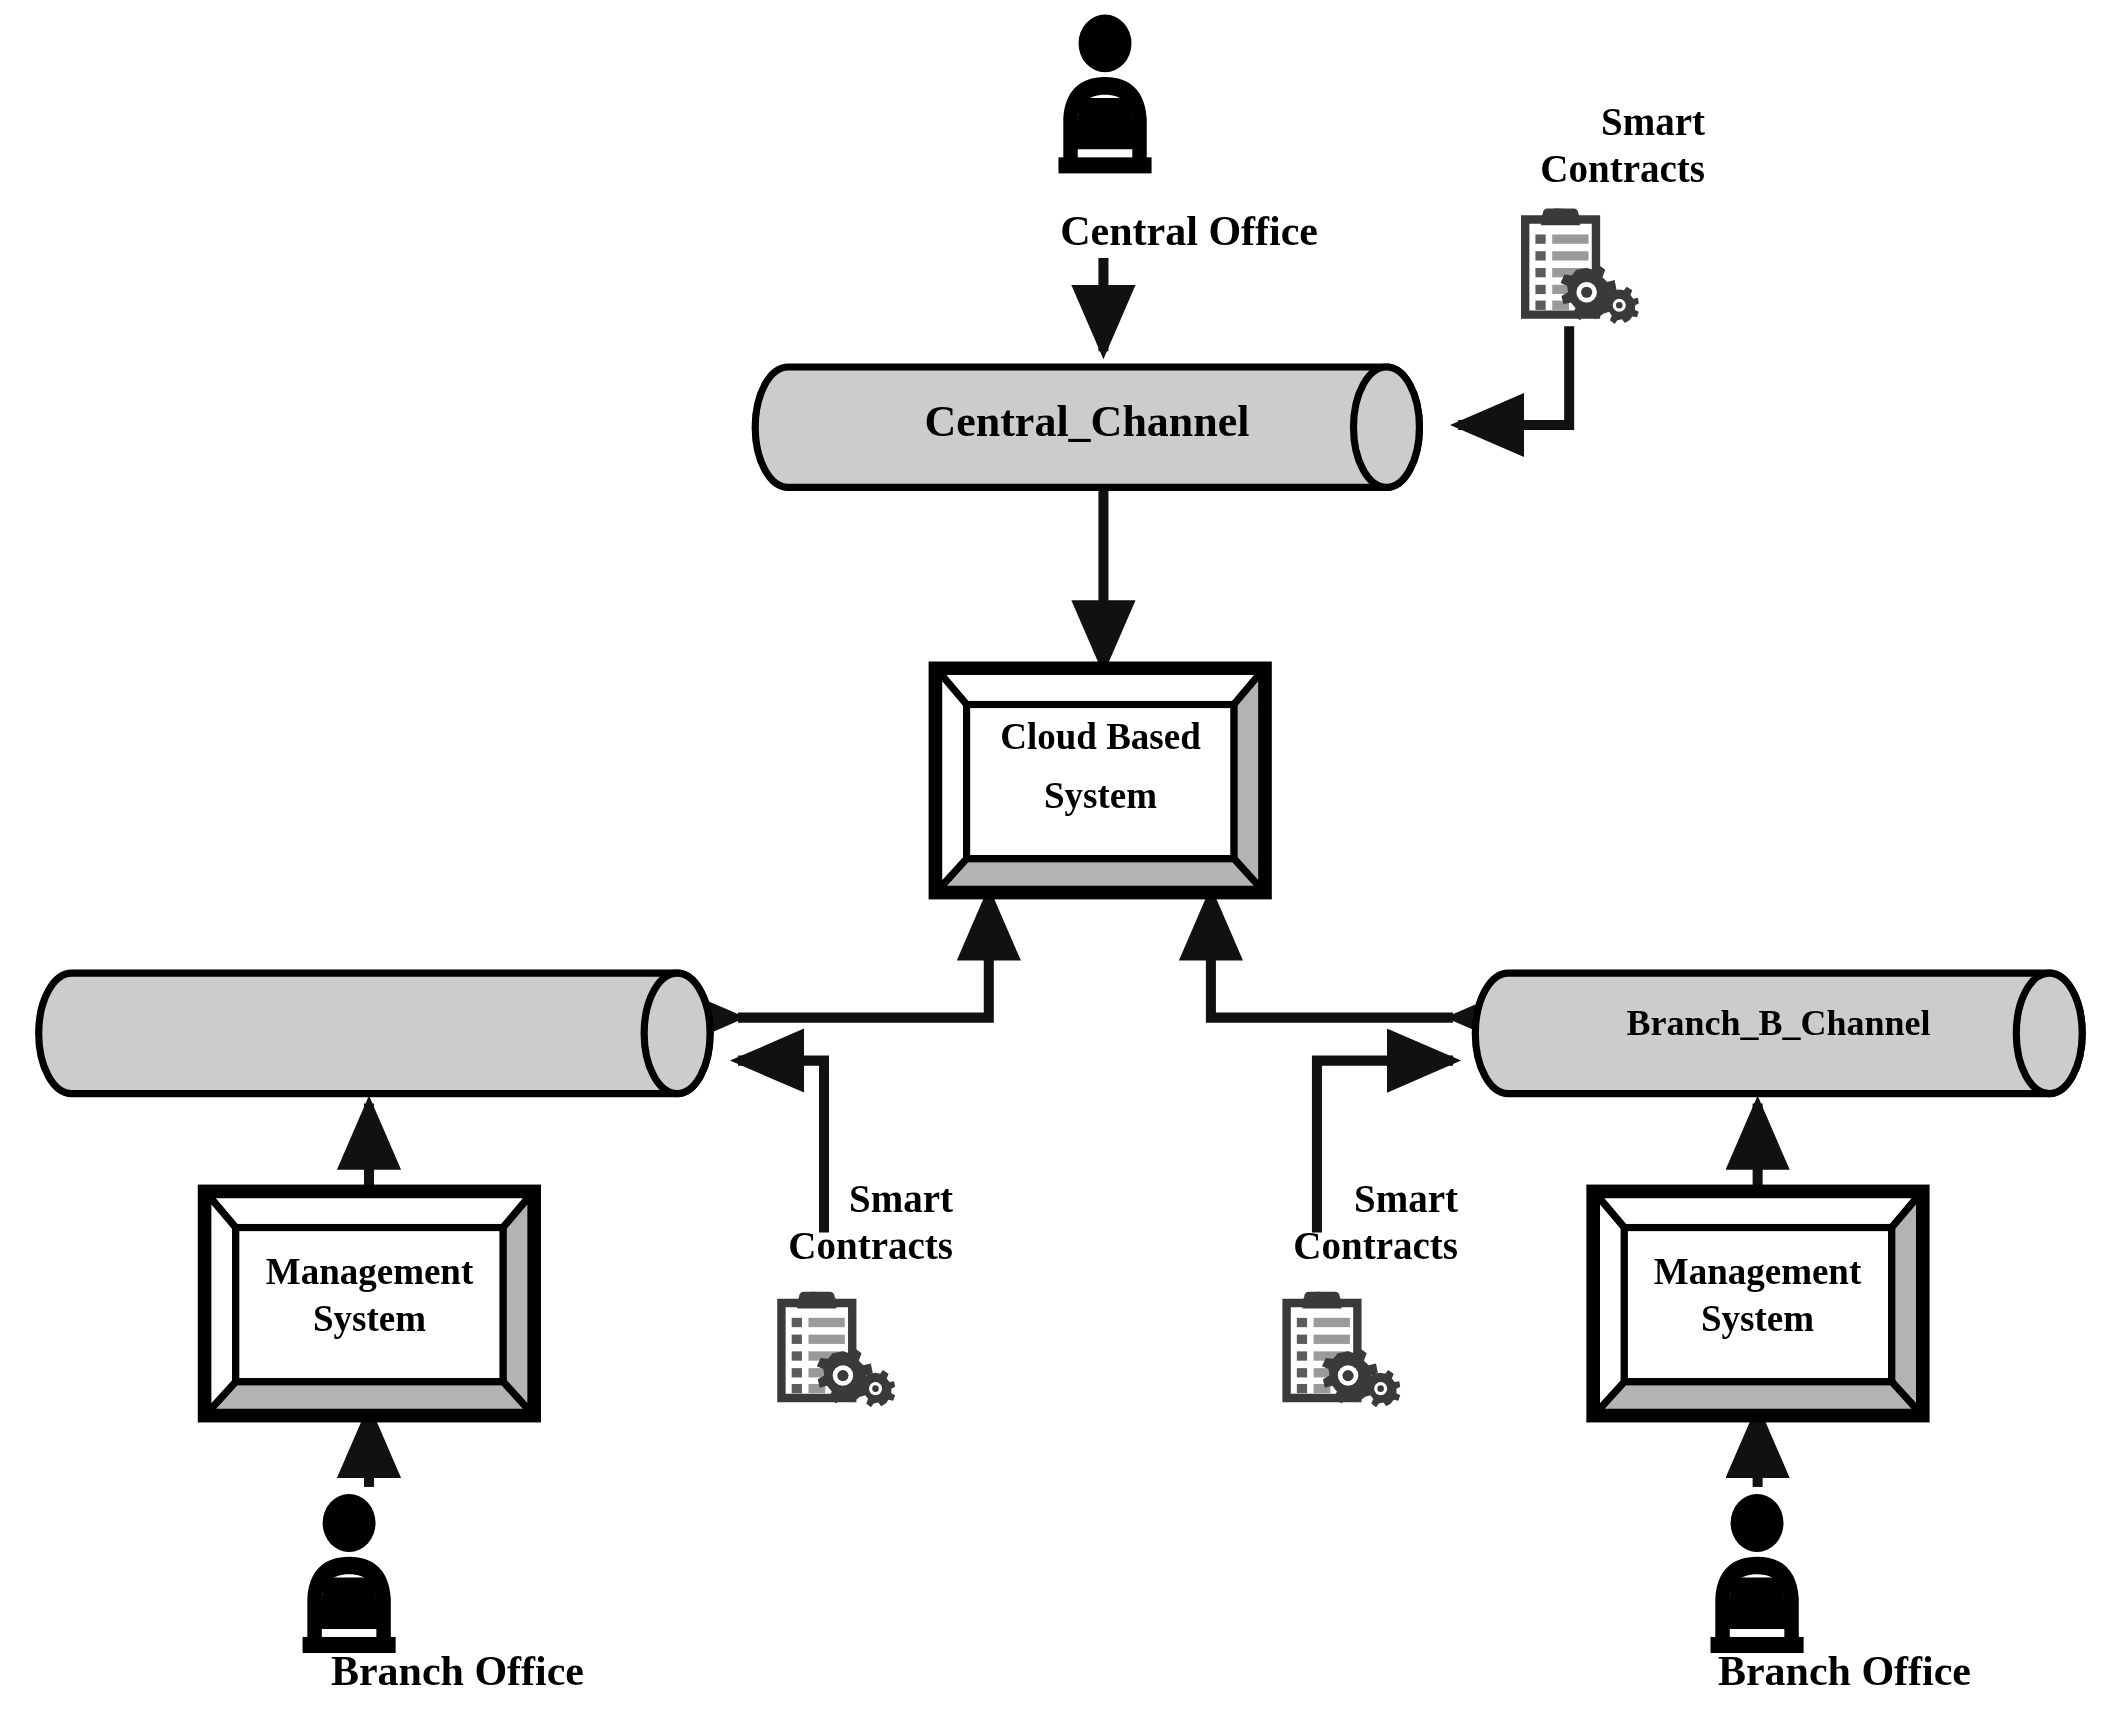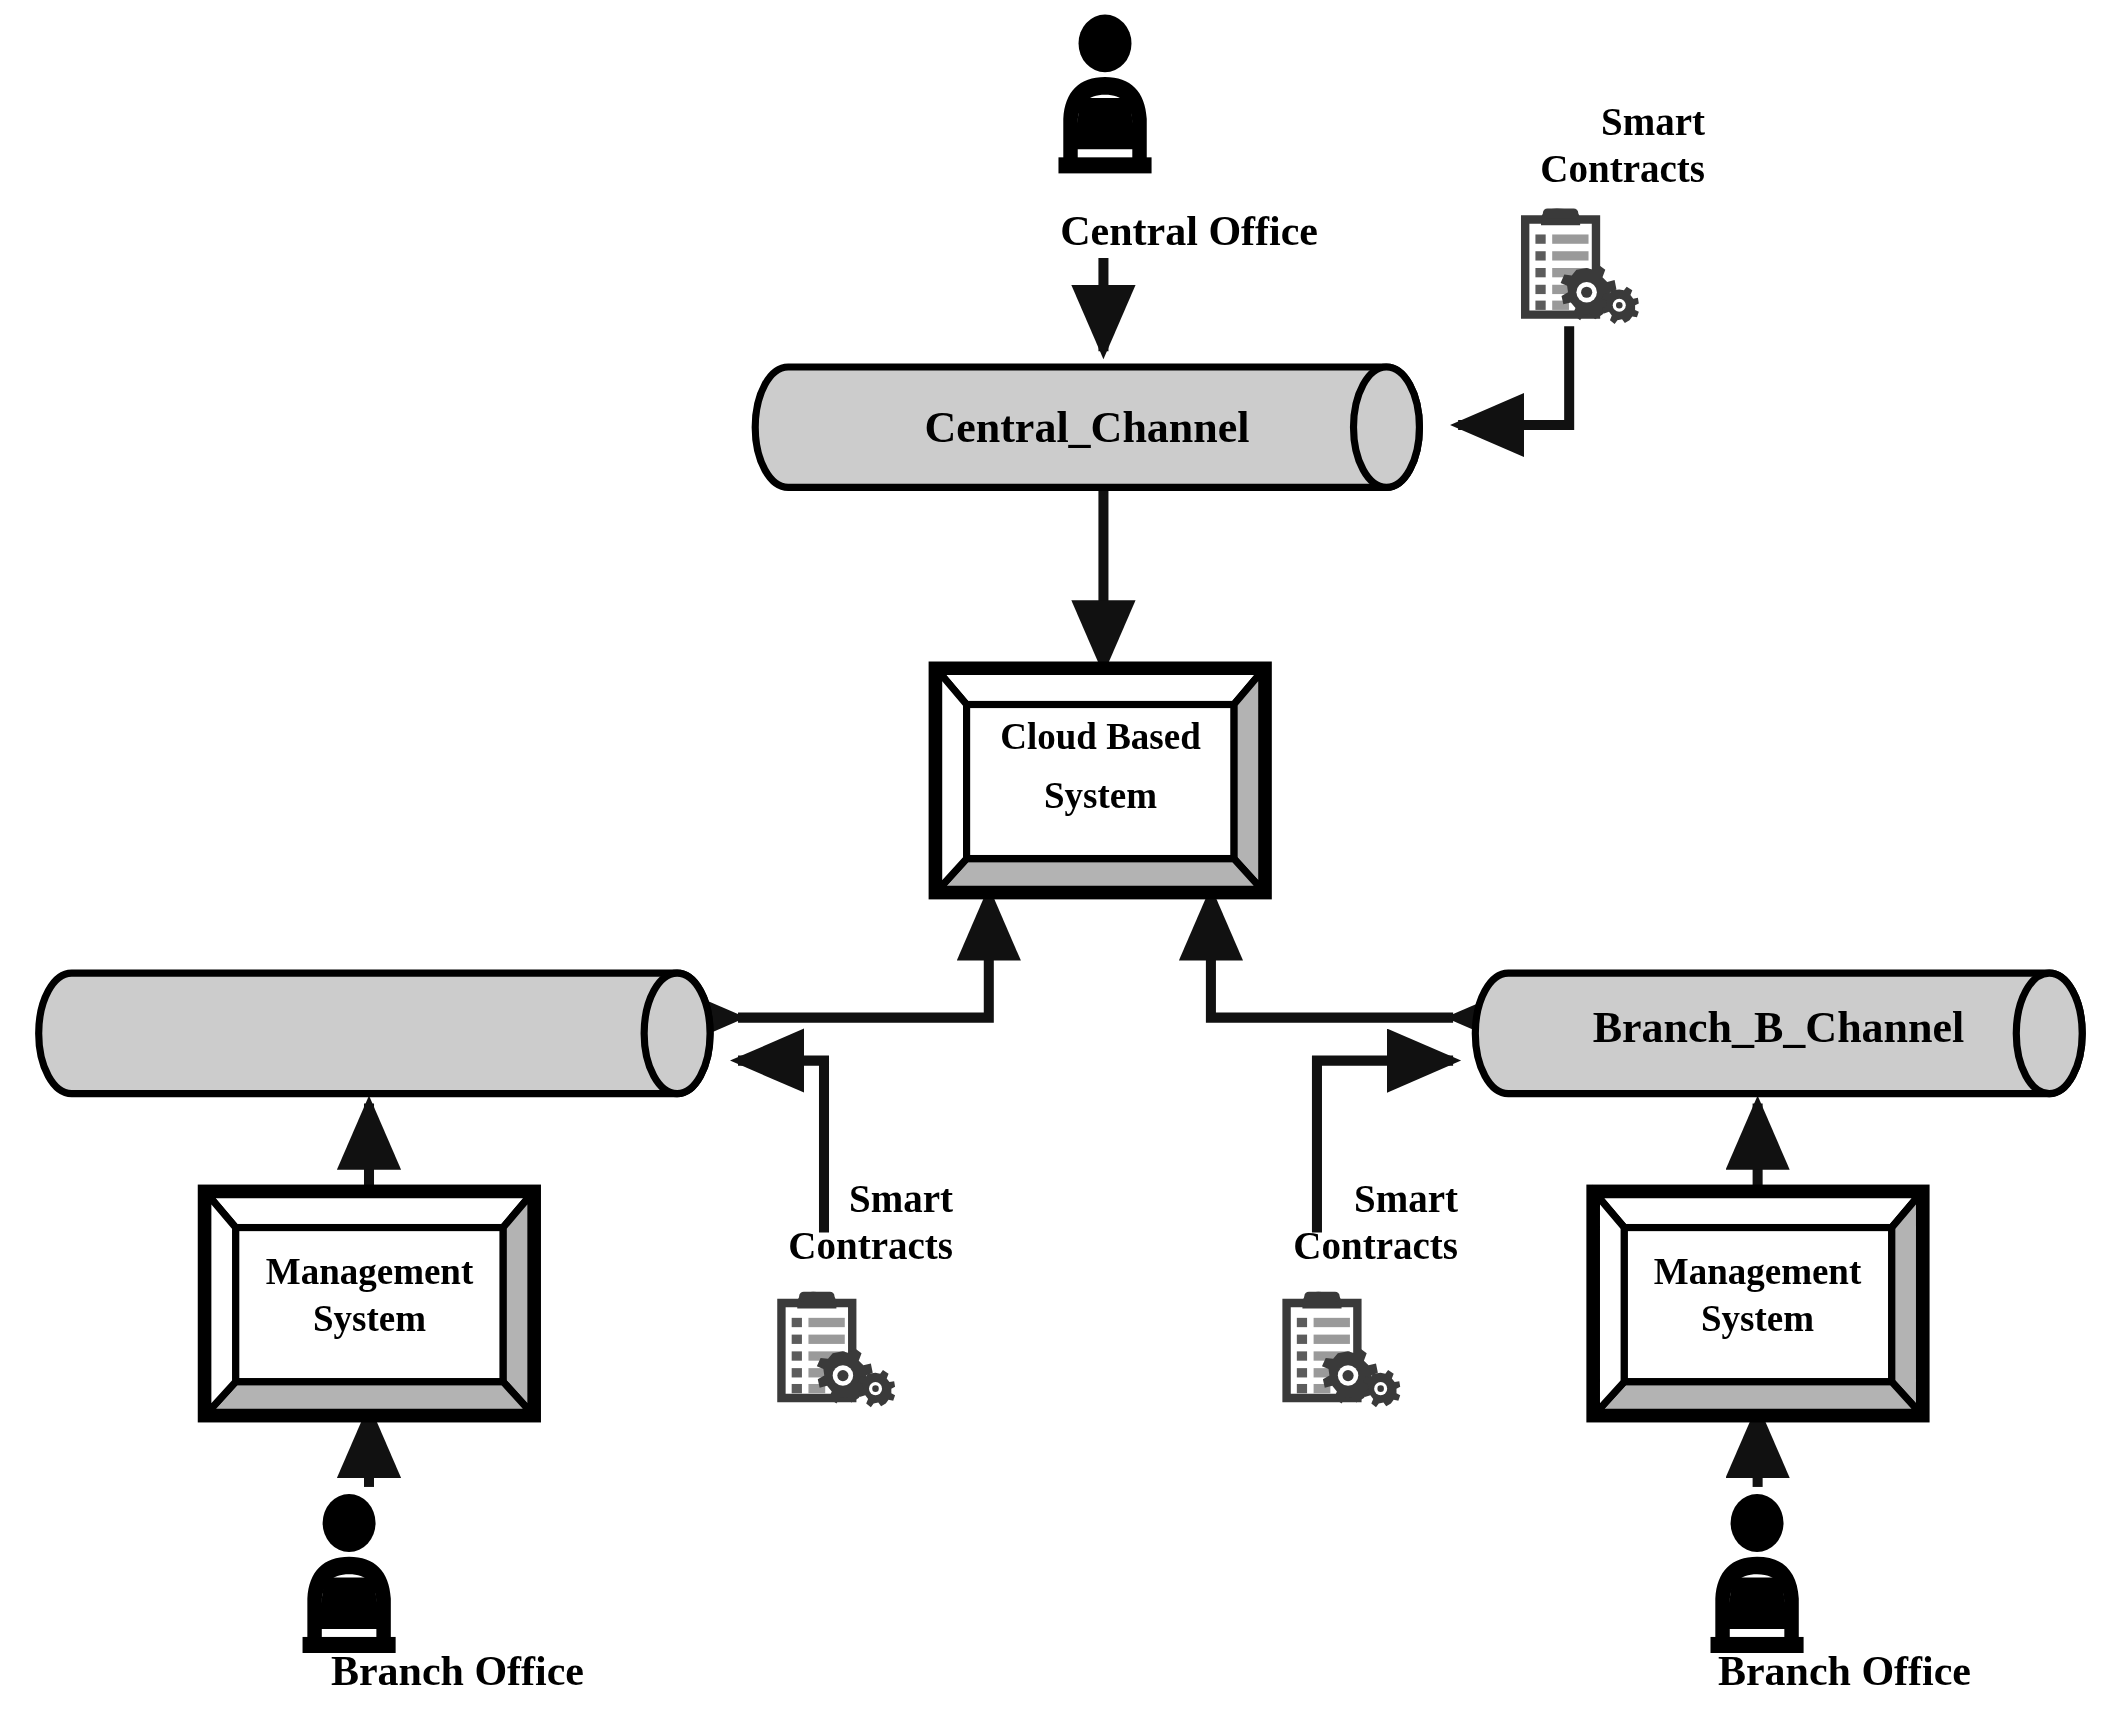--- a/index.html
+++ b/index.html
@@ -166,30 +166,30 @@
     <polygon points="2228,1667 2679,1667 2640,1713 2267,1713" fill="#ffffff" stroke="#000" stroke-width="10"></polygon>
     <polygon points="2679,1667 2679,1971 2640,1928 2640,1713" fill="#b3b3b3" stroke="#000" stroke-width="10"></polygon>
     <polygon points="2228,1971 2679,1971 2640,1928 2267,1928" fill="#b3b3b3" stroke="#000" stroke-width="10"></polygon>
     <polygon points="2228,1667 2267,1713 2267,1928 2228,1971" fill="#ffffff" stroke="#000" stroke-width="10"></polygon>
     <rect x="2267" y="1713" width="373" height="215" fill="#ffffff" stroke="#000" stroke-width="10"></rect>
   </g>
 </svg>
 
 <div class="lbl" style="left:888px;top:208px;width:430px;font-size:42px;">Central Office</div>
 
-<div class="node-lbl" style="left:788px;top:396px;width:598px;font-size:44px;margin-top:6px;">Central_Channel</div>
+<div class="node-lbl" style="left:788px;top:396px;width:598px;font-size:44px;">Central_Channel</div>
 
 <div class="lbl" style="left:1404px;top:100px;width:301px;font-size:39px;">Smart</div>
 <div class="lbl" style="left:1404px;top:147px;width:301px;font-size:39px;">Contracts</div>
 
 <div class="node-lbl" style="left:967px;top:715px;width:267px;font-size:37px;">Cloud Based</div>
 <div class="node-lbl" style="left:967px;top:774px;width:267px;font-size:37px;">System</div>
 
 
-<div class="node-lbl" style="left:1508px;top:1002px;width:541px;font-size:44px;">Branch_B_Channel</div>
+<div class="node-lbl" style="left:1508px;top:1002px;width:541px;font-size:36px;">Branch_B_Channel</div>
 
 <div class="lbl" style="left:681px;top:1177px;width:272px;font-size:39px;">Smart</div>
 <div class="lbl" style="left:681px;top:1224px;width:272px;font-size:39px;">Contracts</div>
 
 <div class="lbl" style="left:1186px;top:1177px;width:272px;font-size:39px;">Smart</div>
 <div class="lbl" style="left:1186px;top:1224px;width:272px;font-size:39px;">Contracts</div>
 
 <div class="node-lbl" style="left:236px;top:1250px;width:267px;font-size:37px;">Management</div>
 <div class="node-lbl" style="left:236px;top:1297px;width:267px;font-size:37px;">System</div>
 

